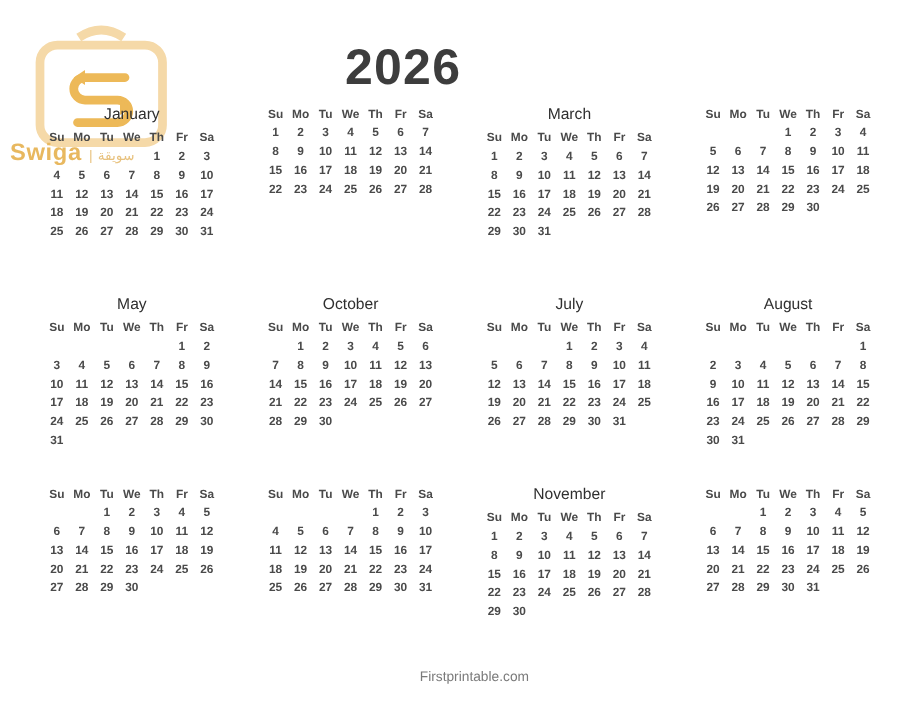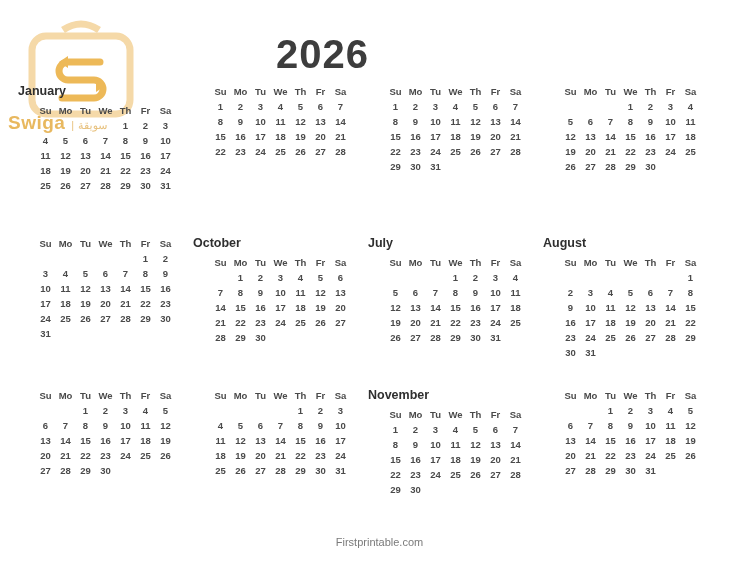--- a/index.html
+++ b/index.html
@@ -62,23 +62,23 @@
     width: 700px;
     display: grid;
     grid-template-columns: repeat(4, 175px);
     grid-auto-rows: 152px;
   }
   .month {
     position: relative;
     padding: 0;
   }
   .month-name {
-    text-align: left;
+    text-align: center;
     font-size: 12.5px;
-    font-weight: bold;
+    font-weight: normal;
     color: #2f2f2f;
     margin-bottom: 5px;
   }
   table.month-table {
     border-collapse: collapse;
     margin: 0 auto;
   }
   table.month-table th {
     font-size: 9.5px;
     font-weight: bold;
@@ -247,20 +247,21 @@
             <td class="">24</td>
             <td class="">25</td>
             <td class="">26</td>
             <td class="">27</td>
             <td class="wk">28</td>
           </tr>
         </tbody>
       </table>
     </div>
     <div class="month">
+      <div class="month-name">March</div>
       <table class="month-table">
         <thead>
           <tr>
             <th>Su</th>
             <th>Mo</th>
             <th>Tu</th>
             <th>We</th>
             <th>Th</th>
             <th>Fr</th>
             <th>Sa</th>
@@ -371,20 +372,21 @@
             <td class="">28</td>
             <td class="">29</td>
             <td class="">30</td>
             <td class="empty"></td>
             <td class="empty"></td>
           </tr>
         </tbody>
       </table>
     </div>
     <div class="month">
+      <div class="month-name">May</div>
       <table class="month-table">
         <thead>
           <tr>
             <th>Su</th>
             <th>Mo</th>
             <th>Tu</th>
             <th>We</th>
             <th>Th</th>
             <th>Fr</th>
             <th>Sa</th>

